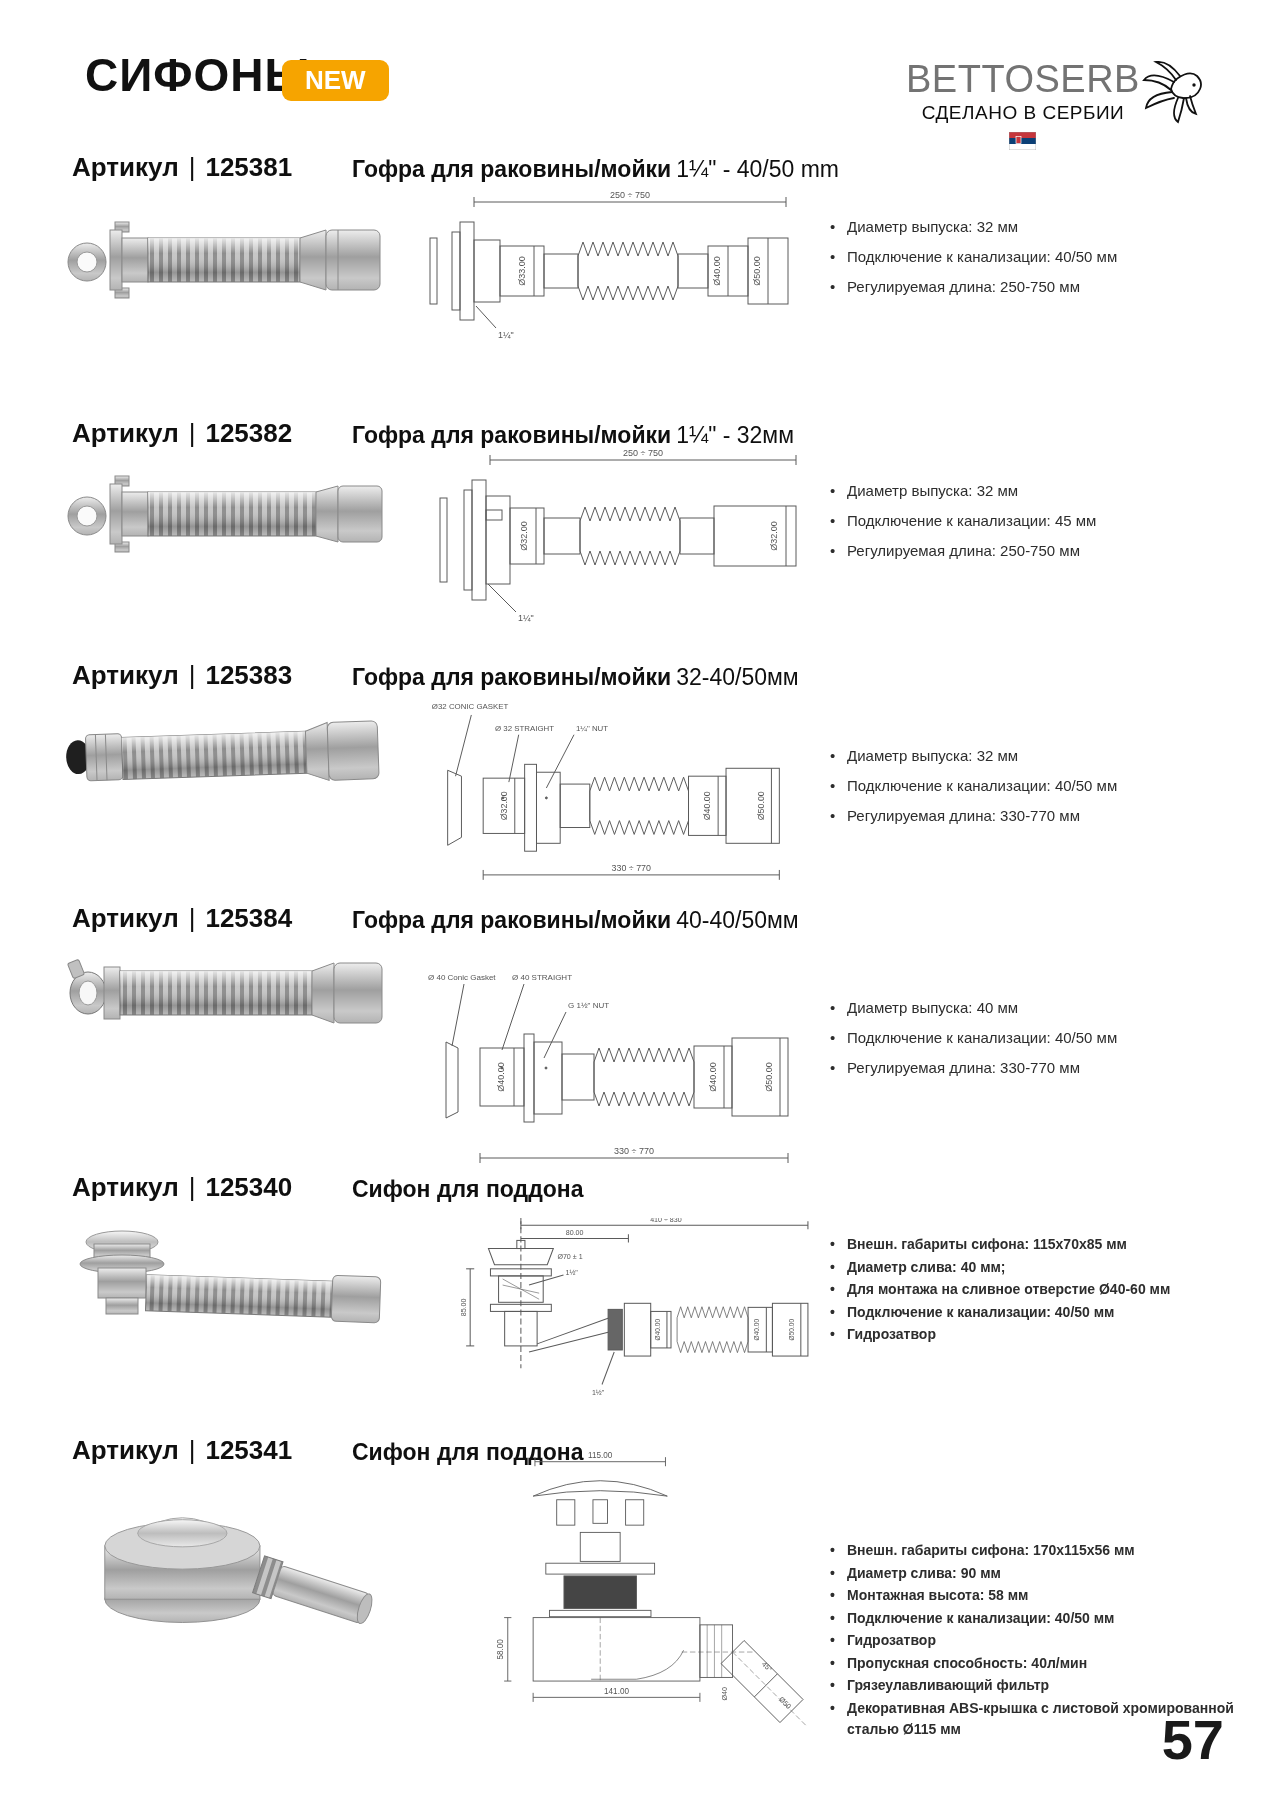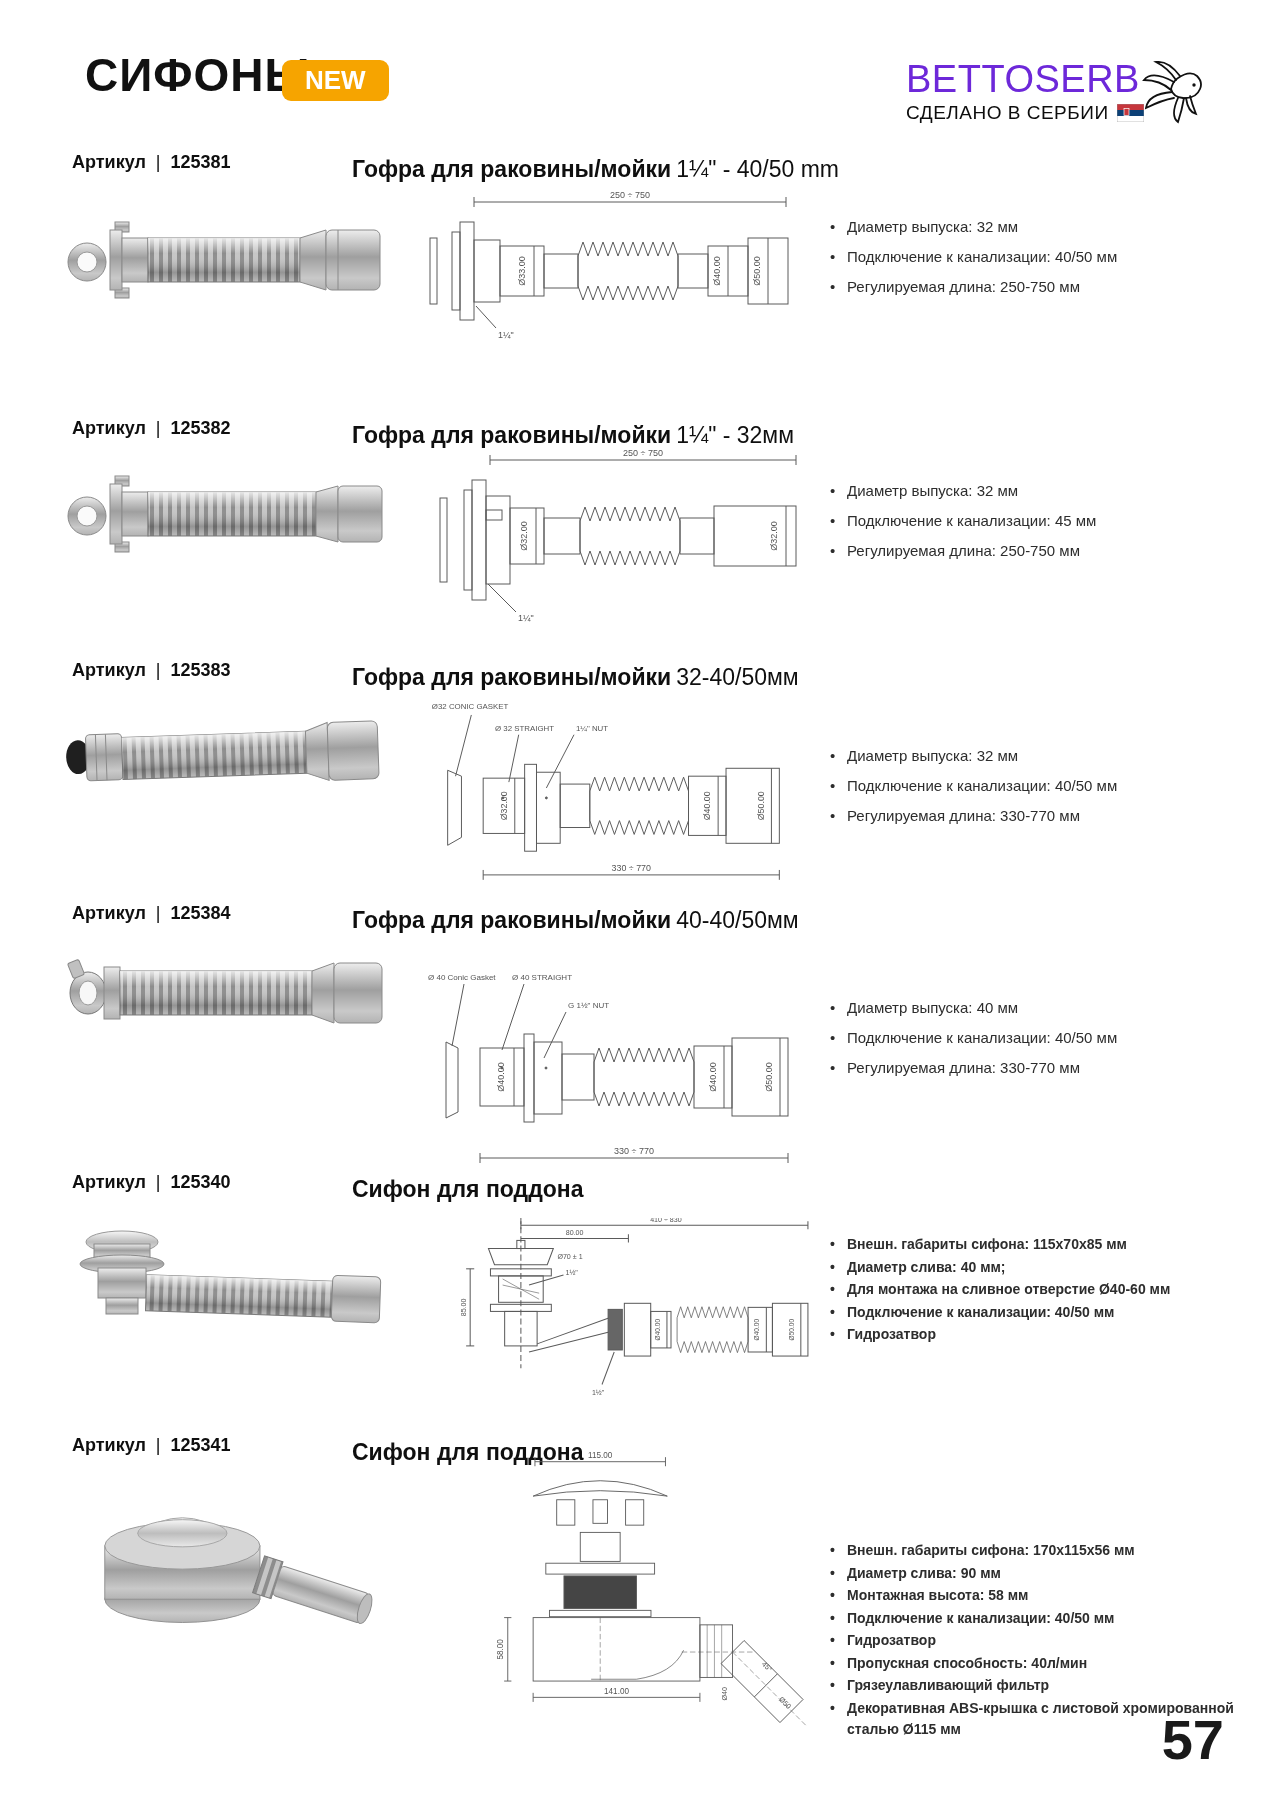--- a/index.html
+++ b/index.html
@@ -3,28 +3,28 @@
 <meta charset="utf-8">
 <style>
   html,body{margin:0;padding:0;background:#e9e9e9;}
   .page{position:relative;width:1272px;height:1800px;background:#ffffff;margin:0 auto;
         font-family:"Liberation Sans",sans-serif;color:#111;overflow:hidden;}
   
   .h-title{position:absolute;left:85px;top:48px;font-size:46px;font-weight:700;letter-spacing:1px;margin:0;}
   .badge{position:absolute;left:282px;top:60px;background:#F6A400;color:#fff;font-size:26px;font-weight:700;
          padding:6px 23px;border-radius:9px;line-height:1.1;}
   .logo{position:absolute;left:906px;top:60px;}
-  .brand{font-size:38px;font-weight:400;letter-spacing:.5px;line-height:1;color:#6d28d9;}
-  .tagline-row{display:flex;align-items:center;gap:8px;margin-top:4px;}
+  .brand{font-size:38px;font-weight:400;letter-spacing:.5px;line-height:1;color:#737373;}
+  .tagline-row{display:flex;align-items:center;gap:8px;margin-top:4px;flex-direction:column;}
   .tagline{font-size:19px;letter-spacing:.5px;color:#0d0d0d;}
   .flag{display:inline-block;line-height:0;}
   .fish{position:absolute;left:1138px;top:52px;line-height:0;}
   
   .product{position:absolute;left:0;width:1272px;}
-  .art{position:absolute;left:72px;top:0;font-size:18px;font-weight:700;color:#0f0f0f;}
+  .art{position:absolute;left:72px;top:0;font-size:26px;font-weight:700;color:#0f0f0f;}
   .art .sep{font-weight:400;margin:0 10px;color:#0f0f0f;}
   .ptitle{position:absolute;left:352px;top:4px;font-size:23px;font-weight:700;color:#0f0f0f;}
   .ptitle .suffix{font-weight:400;margin-left:5px;}
   .photo{position:absolute;line-height:0;}
   .tdraw{position:absolute;line-height:0;}
   .specs{position:absolute;left:830px;width:428px;margin:0;padding:0;list-style:none;
          font-size:15px;line-height:26px;color:#2d2d2d;}
   .specs li{position:relative;padding-left:17px;margin-bottom:4px;}
   .specs li::before{content:"•";position:absolute;left:0;}
   .specs.dense{font-size:14px;line-height:21.5px;font-weight:bold;}

